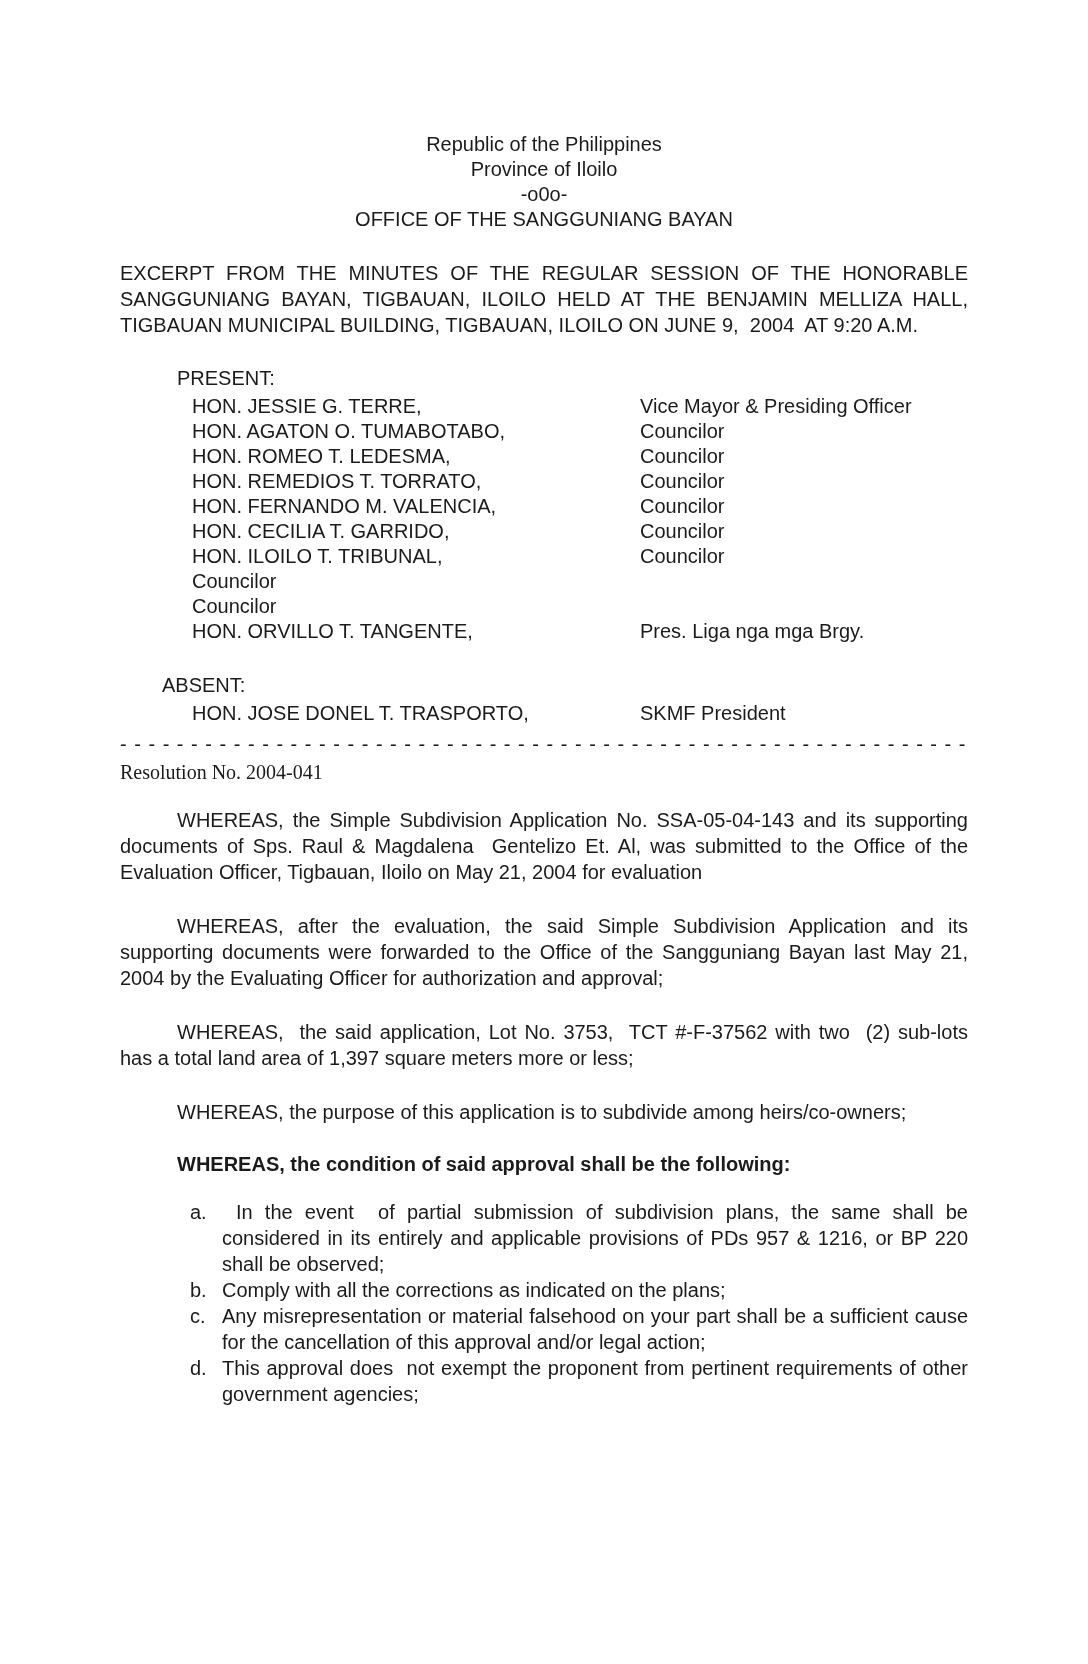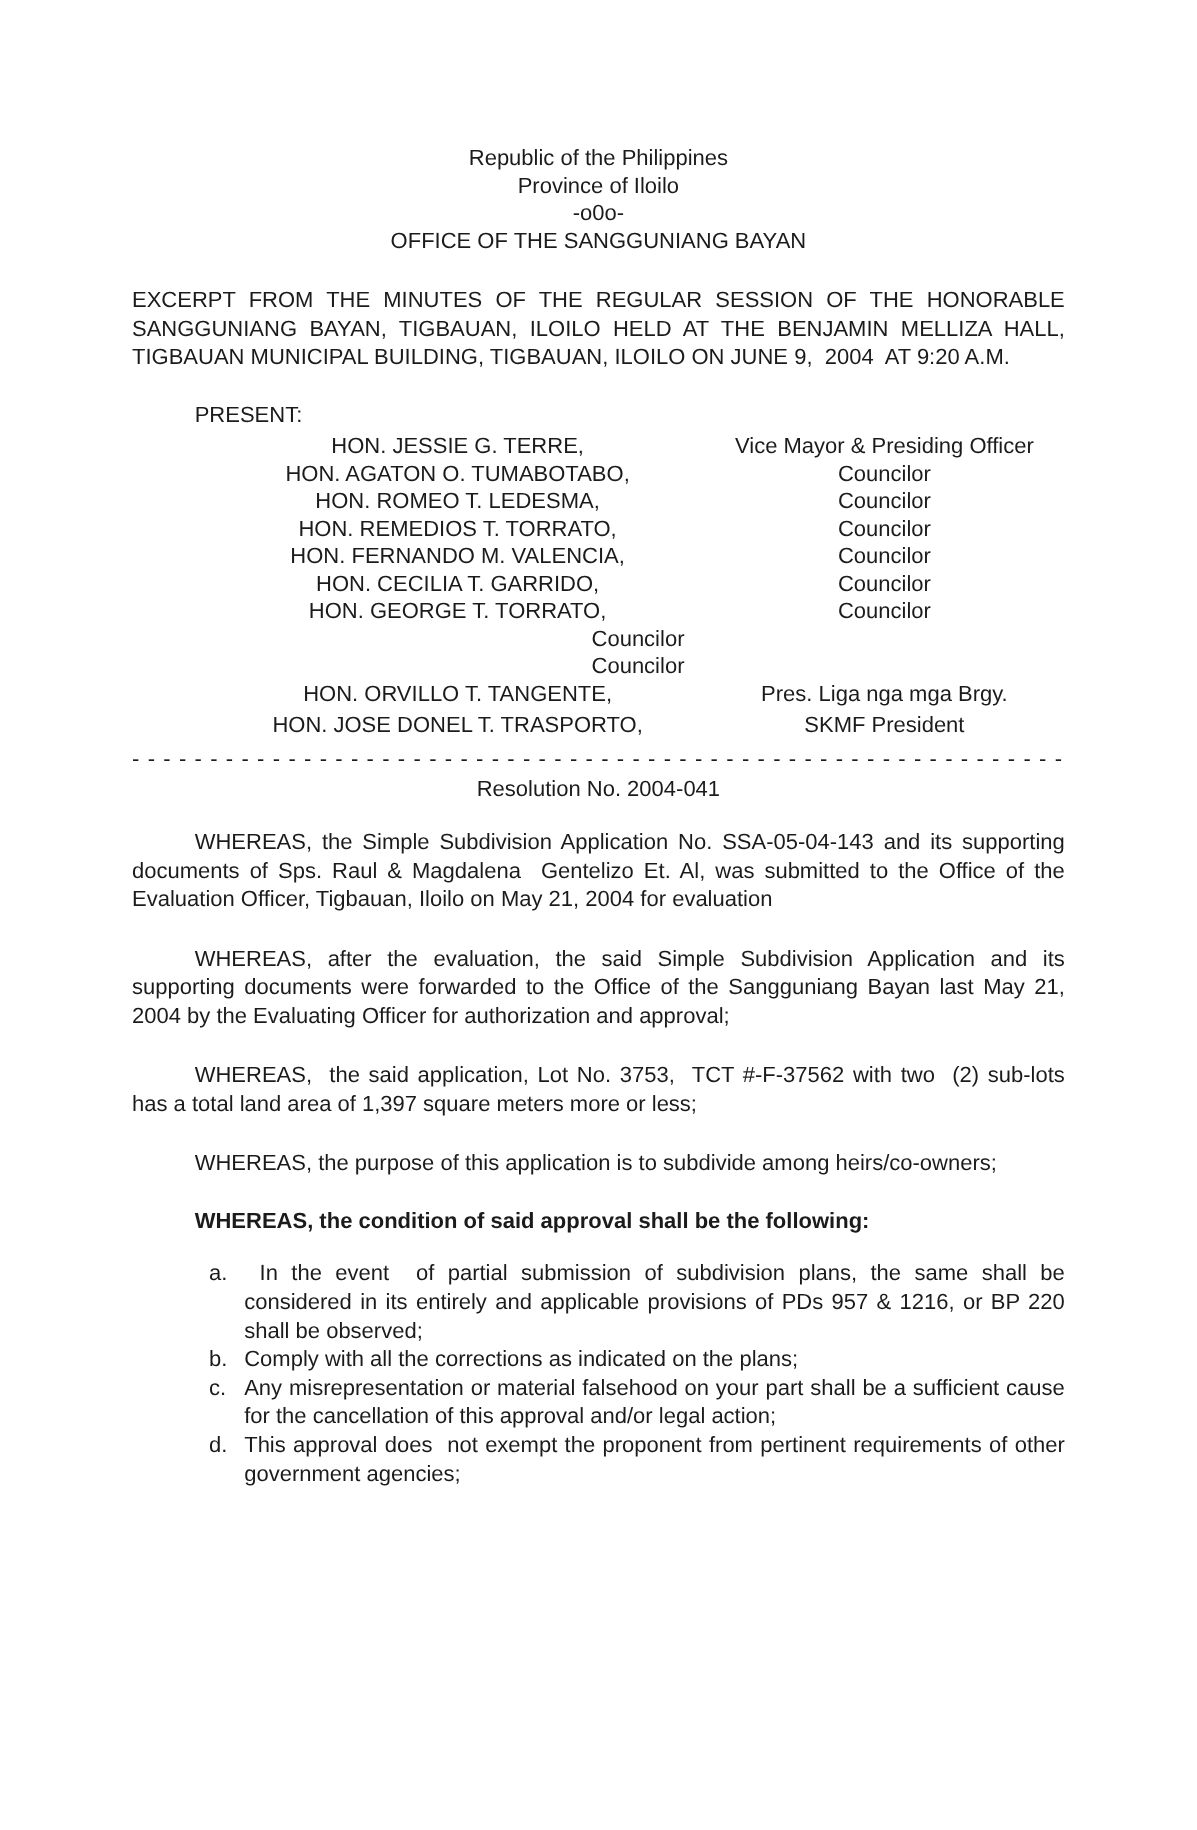--- a/index.html
+++ b/index.html
@@ -32,35 +32,34 @@
   .section-label {
     line-height: 25px;
   }
   .present-label { margin: 28px 0 0 57px; }
   .absent-label  { margin: 29px 0 0 42px; }
   .roster { margin-top: 3px; }
   .member-row {
     display: flex;
     margin-left: 72px;
     line-height: 25px;
-    text-align: center;
   }
   .member-name { flex: 0 0 448px; }
   .member-role { flex: 1 1 auto; }
   .separator {
     margin-top: 8px;
     line-height: 20px;
     white-space: nowrap;
     overflow: hidden;
     letter-spacing: 1px;
   }
   .resolution-no {
     margin-top: 6px;
-    text-align: center;
     line-height: 25px;
+    font-family: Liberation Serif, serif;
   }
   .title-para { margin-top: 23px; }
   .whereas { text-indent: 57px; }
   .whereas-1 { margin-top: 22px; }
   .whereas-2, .whereas-3, .whereas-4 { margin-top: 28px; }
   .whereas-5 { margin-top: 26px; font-weight: bold; }
   .conditions { margin-top: 22px; }
   .cond-row { display: flex; margin-left: 70px; }
   .cond-letter {
     flex: 0 0 32px;
@@ -108,35 +107,36 @@
     </div>
     <div class="member-row">
       <span class="member-name">HON. FERNANDO M. VALENCIA,</span>
       <span class="member-role">Councilor</span>
     </div>
     <div class="member-row">
       <span class="member-name">HON. CECILIA T. GARRIDO,</span>
       <span class="member-role">Councilor</span>
     </div>
     <div class="member-row">
-      <span class="member-name">HON. GEORGE T. TORRATO,</span>
+      <span class="member-name">HON. ILOILO T. TRIBUNAL,</span>
       <span class="member-role">Councilor</span>
     </div>
     <div class="member-row">
       <span class="member-role">Councilor</span>
     </div>
     <div class="member-row">
       <span class="member-role">Councilor</span>
     </div>
     <div class="member-row">
       <span class="member-name">HON. ORVILLO T. TANGENTE,</span>
       <span class="member-role">Pres. Liga nga mga Brgy.</span>
     </div>
   </div>
 
+  <div class="section-label absent-label">ABSENT:</div>
 
   <div class="roster">
     <div class="member-row">
       <span class="member-name">HON. JOSE DONEL T. TRASPORTO,</span>
       <span class="member-role">SKMF President</span>
     </div>
   </div>
 
   <div class="separator">- - - - - - - - - - - - - - - - - - - - - - - - - - - - - - - - - - - - - - - - - - - - - - - - - - - - - - - - - - - - - - - - - - - - - - - - - - - - - - - -</div>
 

